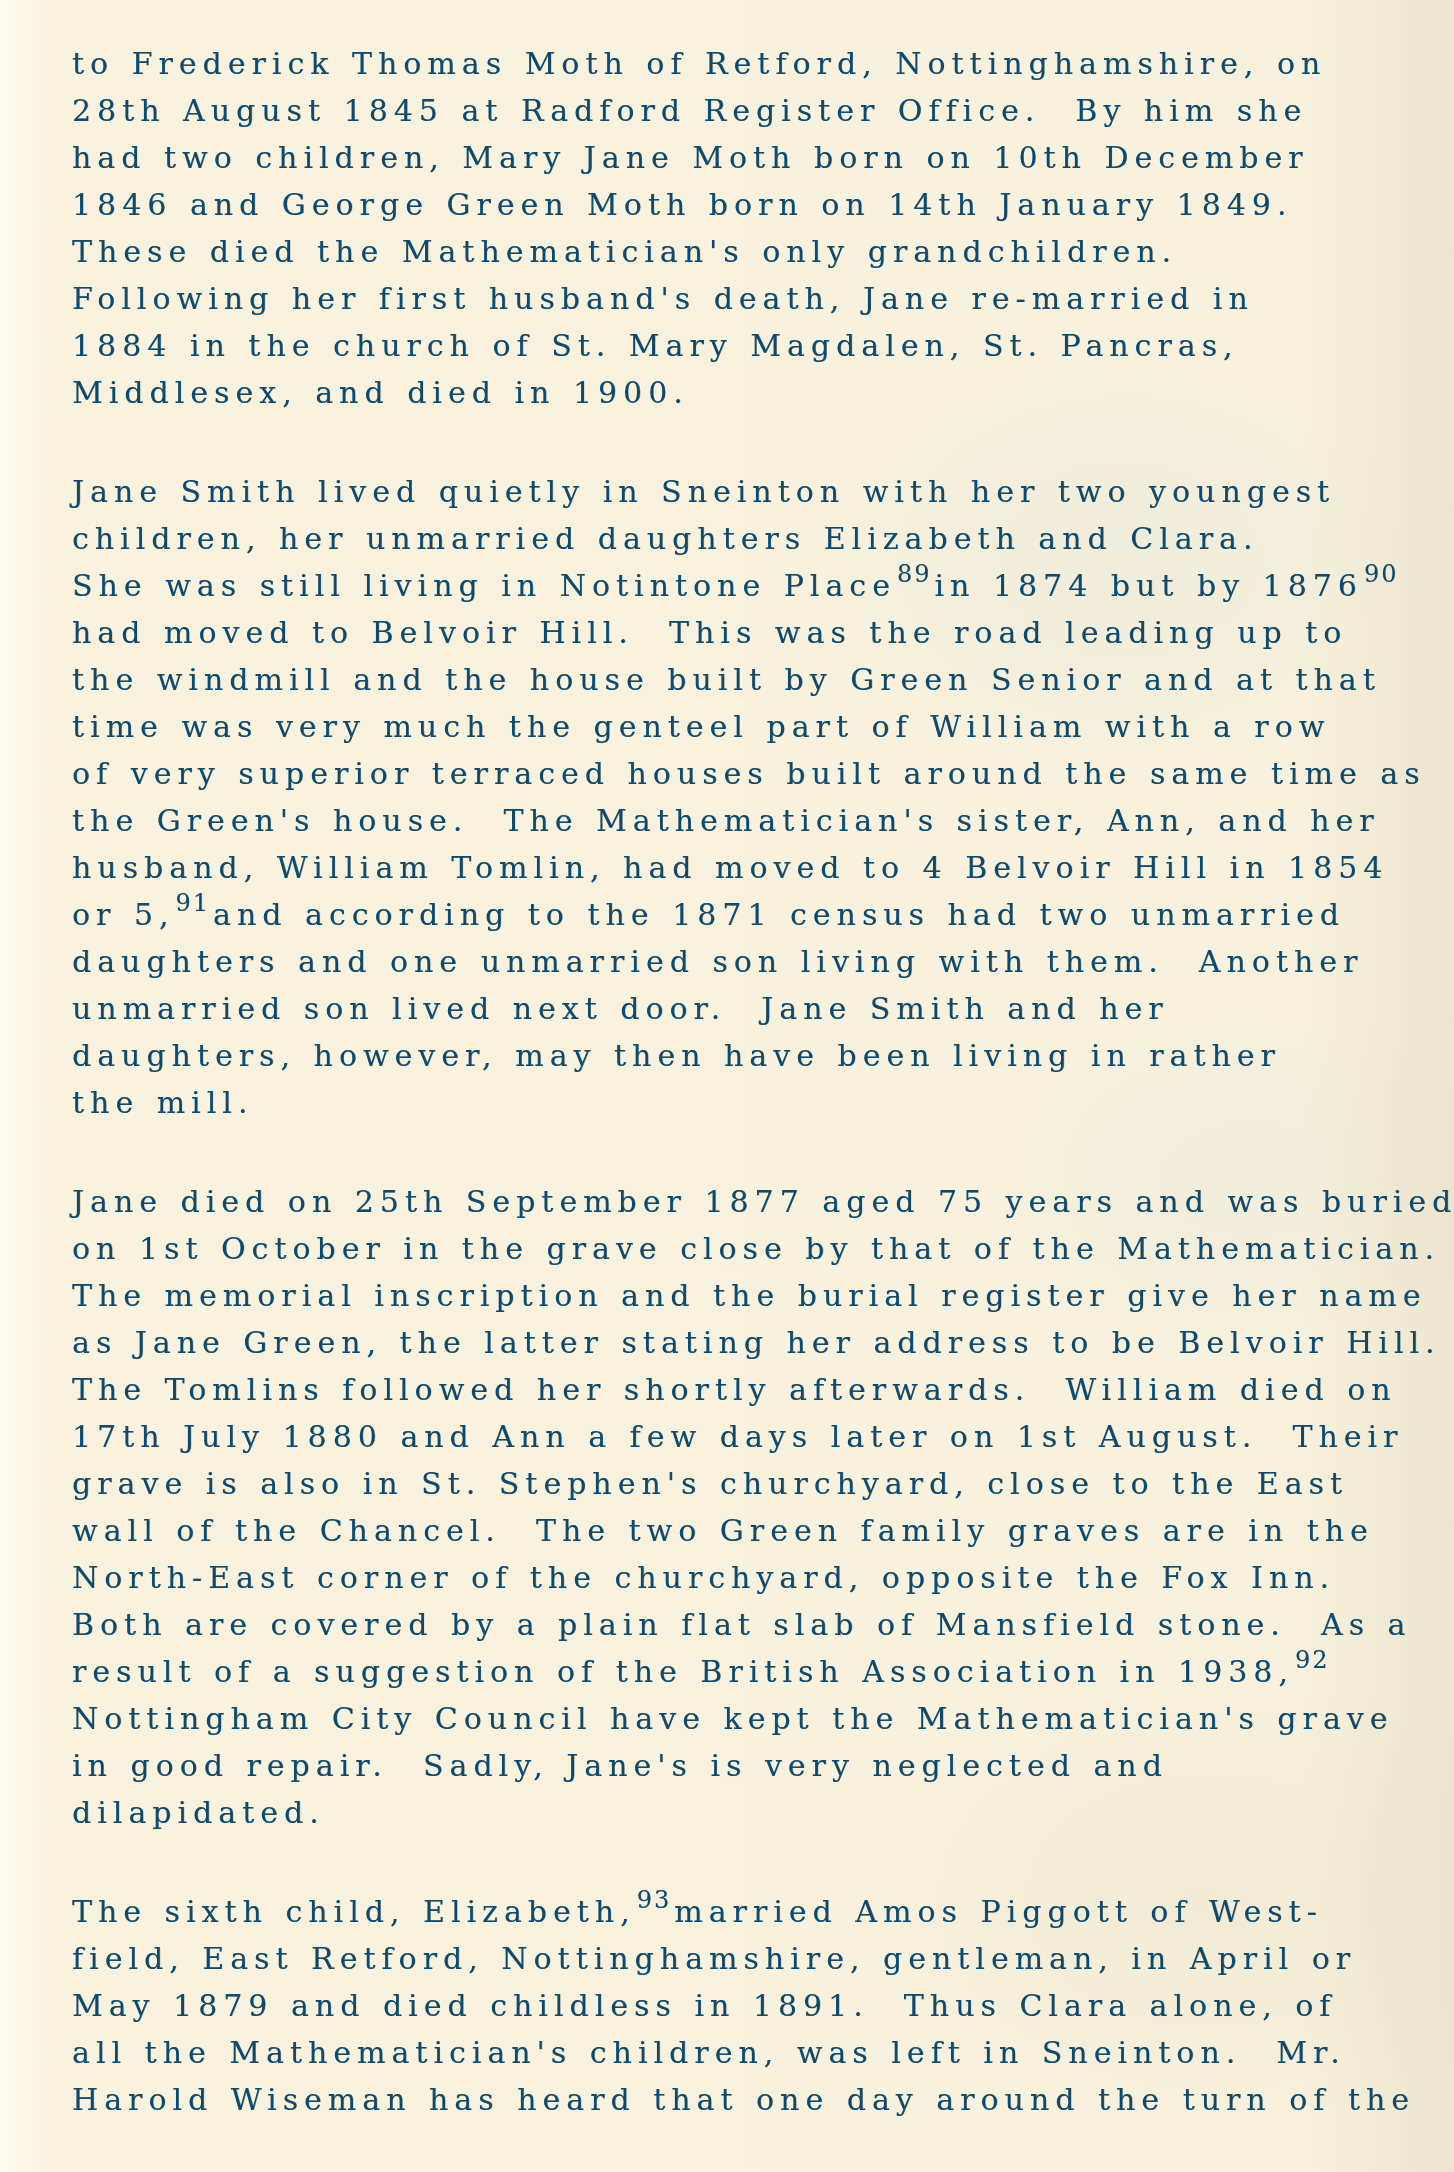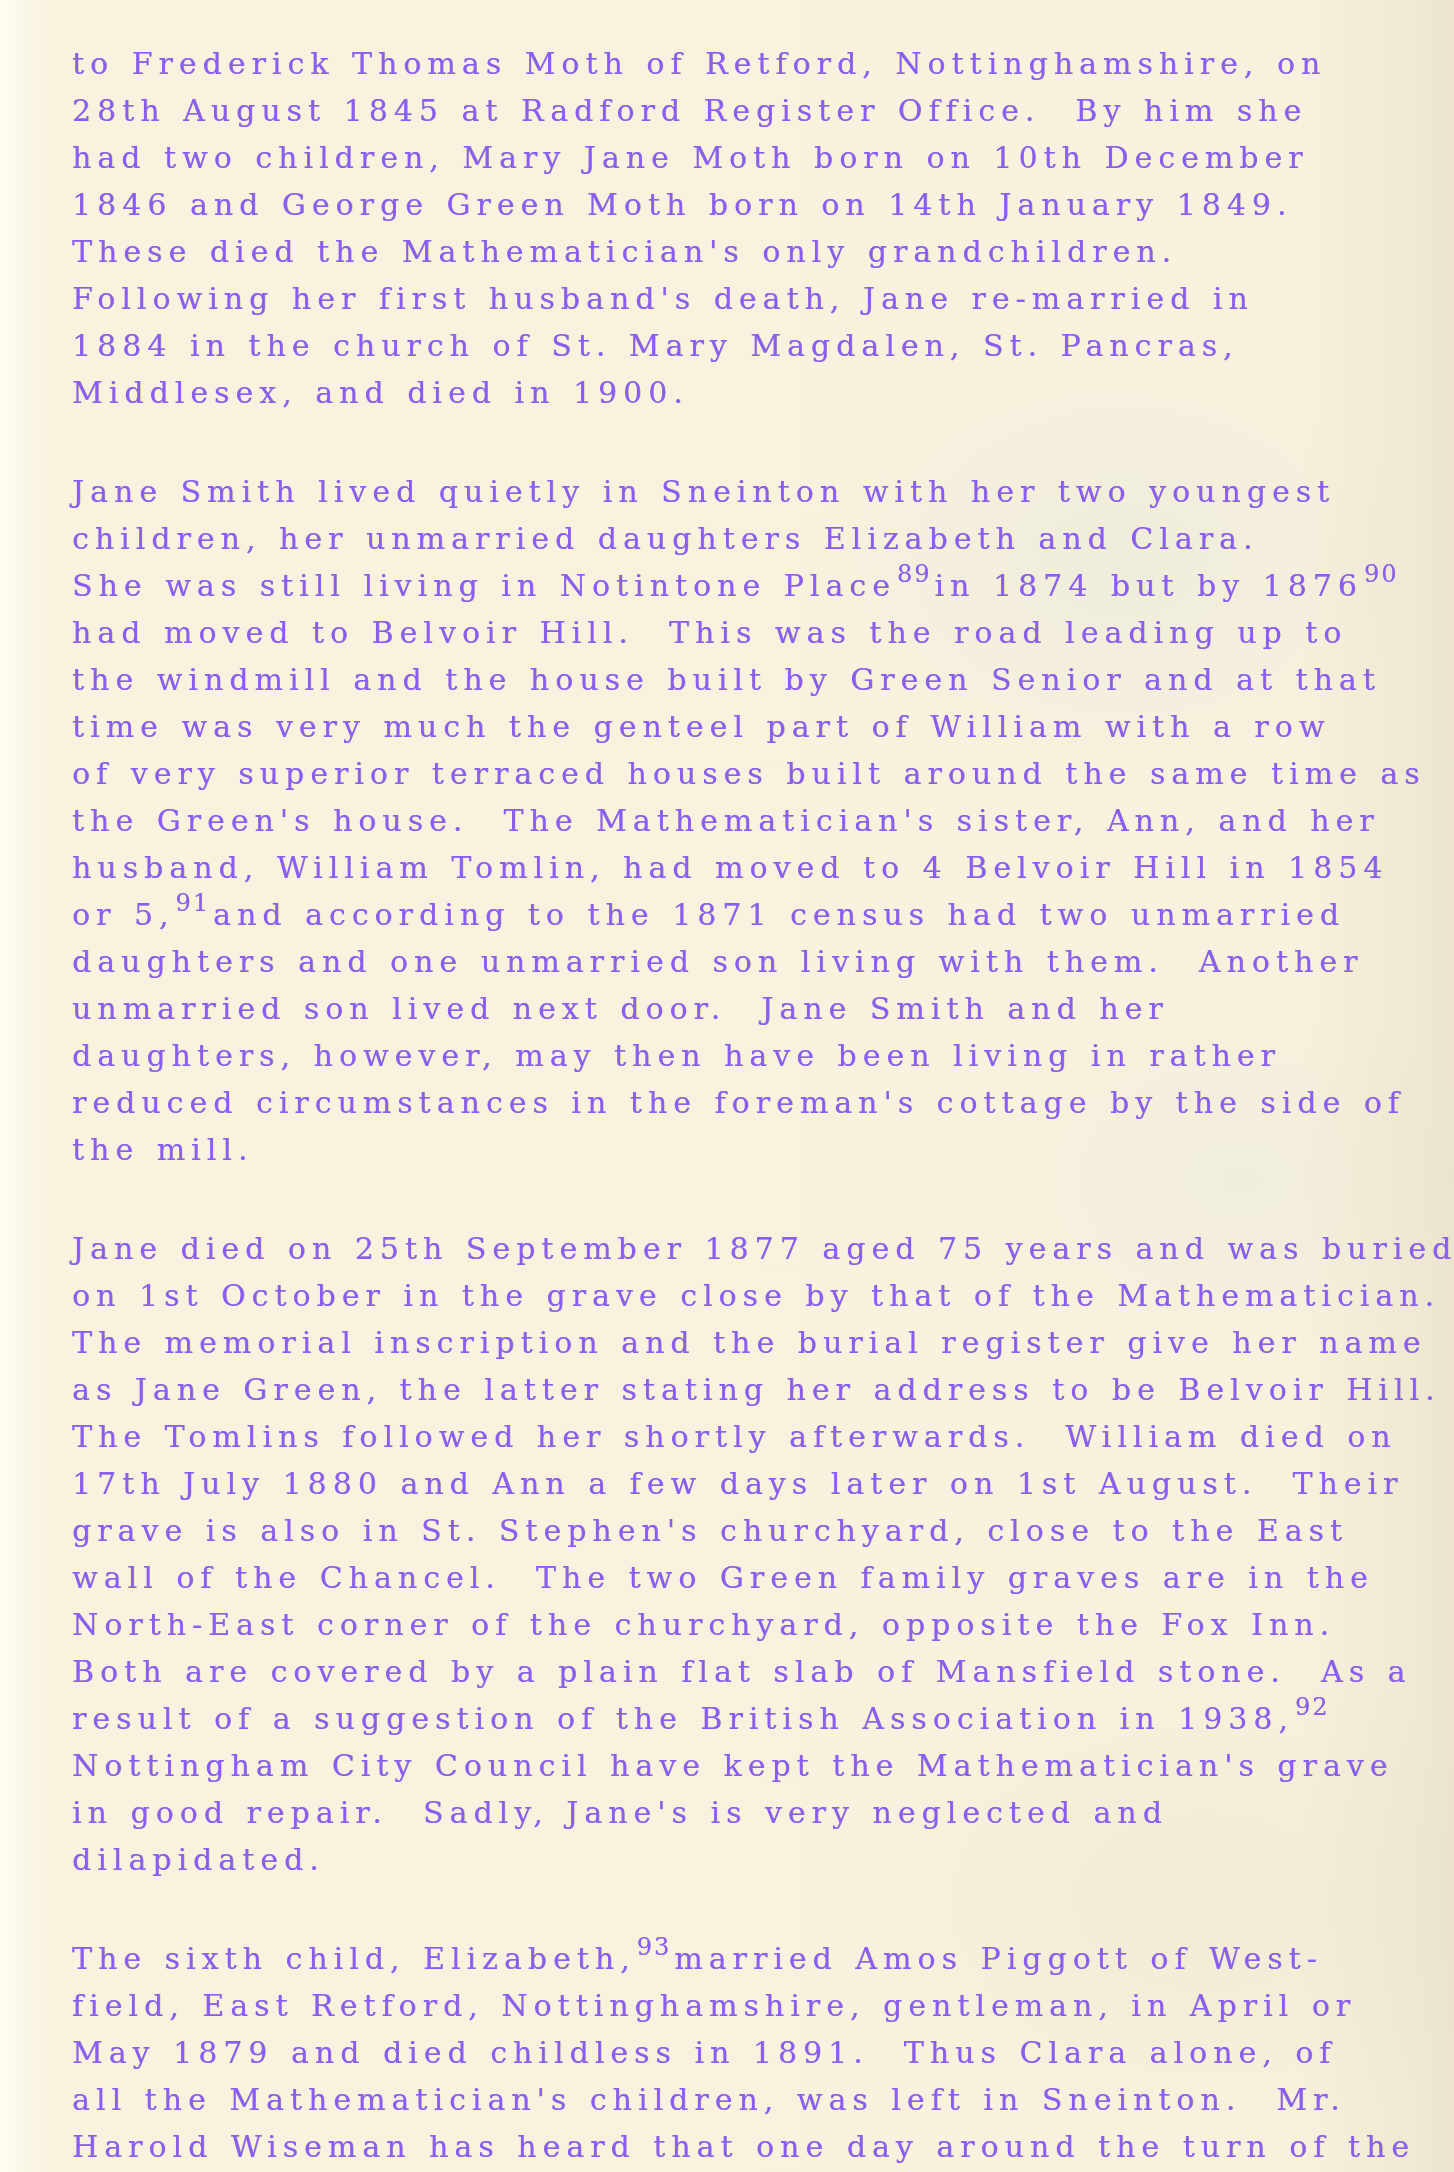--- a/index.html
+++ b/index.html
@@ -13,21 +13,21 @@
     background:
       radial-gradient(ellipse 420px 300px at 1120px 560px, rgba(176,196,206,0.10), rgba(176,196,206,0) 70%),
       radial-gradient(ellipse 360px 260px at 1240px 1180px, rgba(176,196,206,0.08), rgba(176,196,206,0) 70%),
       radial-gradient(ellipse 500px 340px at 1200px 1900px, rgba(205,190,160,0.12), rgba(205,190,160,0) 70%),
       linear-gradient(90deg, #fffdf1 0px, #f8f2df 45px, #f7f1dd 1300px, #efe8d2 1420px, #ece4ce 1454px);
     font-family: "DejaVu Serif", "Liberation Serif", serif;
   }
   .text-column {
     box-sizing: border-box;
     padding: 40px 56px 0 72px;
-    color: #8b5cf6;
+    color: #0c4a6e;
   }
   .paragraph {
     margin: 0;
   }
   .paragraph + .paragraph {
     margin-top: 52px;
   }
   .text-line {
     font-size: 30px;
     line-height: 47px;
@@ -67,21 +67,20 @@
       <div class="text-line"><span>had moved to Belvoir Hill.  This was the road leading up to</span></div>
       <div class="text-line"><span>the windmill and the house built by Green Senior and at that</span></div>
       <div class="text-line"><span>time was very much the genteel part of William with a row</span></div>
       <div class="text-line"><span>of very superior terraced houses built around the same time as</span></div>
       <div class="text-line"><span>the Green's house.  The Mathematician's sister, Ann, and her</span></div>
       <div class="text-line"><span>husband, William Tomlin, had moved to 4 Belvoir Hill in 1854</span></div>
       <div class="text-line"><span>or 5,</span><span class="footnote-ref">91</span><span>and according to the 1871 census had two unmarried</span></div>
       <div class="text-line"><span>daughters and one unmarried son living with them.  Another</span></div>
       <div class="text-line"><span>unmarried son lived next door.  Jane Smith and her</span></div>
       <div class="text-line"><span>daughters, however, may then have been living in rather</span></div>
-      <div class="text-line"><span>reduced circumstances in the foreman's cottage by the side of</span></div>
       <div class="text-line"><span>the mill.</span></div>
     </div>
     <div class="paragraph">
       <div class="text-line"><span>Jane died on 25th September 1877 aged 75 years and was buried</span></div>
       <div class="text-line"><span>on 1st October in the grave close by that of the Mathematician.</span></div>
       <div class="text-line"><span>The memorial inscription and the burial register give her name</span></div>
       <div class="text-line"><span>as Jane Green, the latter stating her address to be Belvoir Hill.</span></div>
       <div class="text-line"><span>The Tomlins followed her shortly afterwards.  William died on</span></div>
       <div class="text-line"><span>17th July 1880 and Ann a few days later on 1st August.  Their</span></div>
       <div class="text-line"><span>grave is also in St. Stephen's churchyard, close to the East</span></div>

